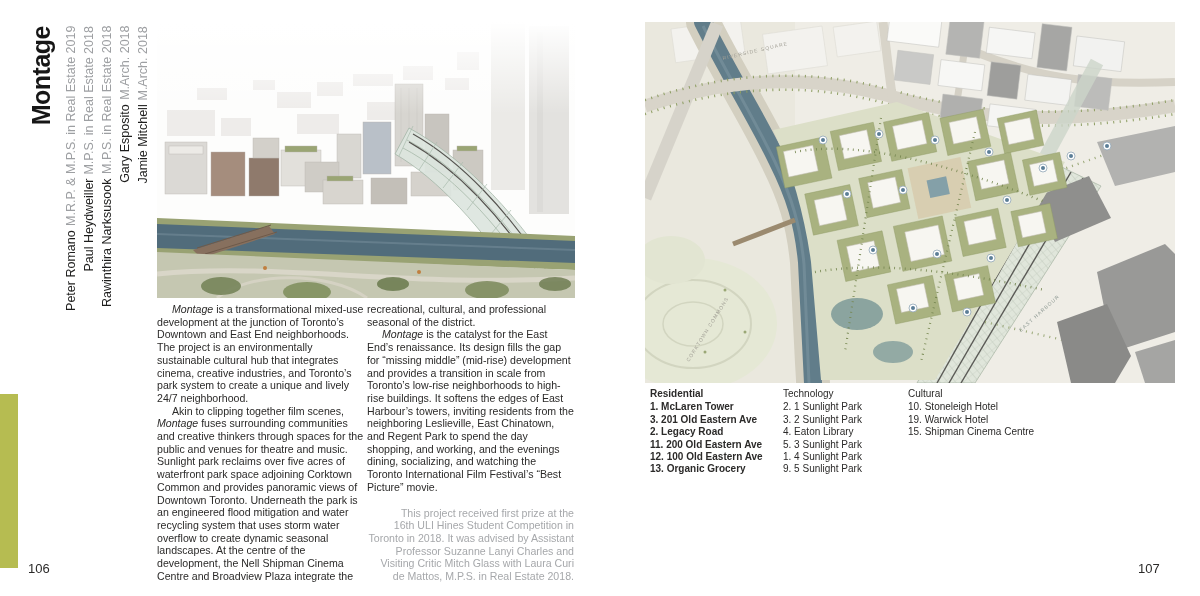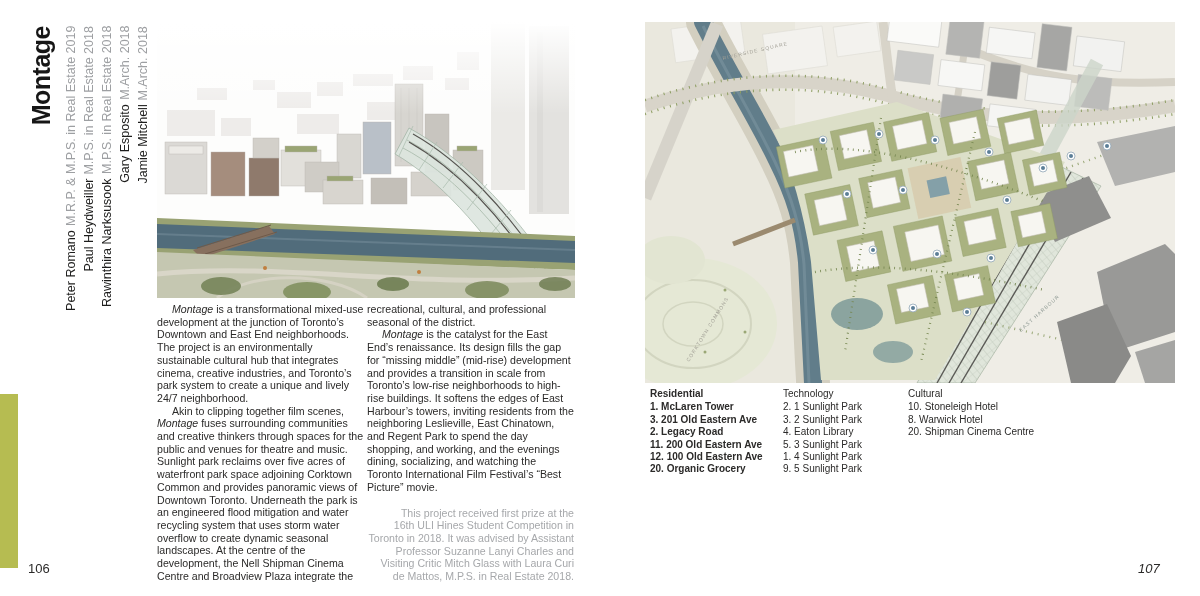--- a/index.html
+++ b/index.html
@@ -29,21 +29,21 @@
   
   .legend{position:absolute;top:388px;font-size:10px;line-height:12.4px;color:#2b2a29;}
   .legend .hd{margin-bottom:1px;}
   .lg-res{left:650px;font-weight:bold;}
   .lg-tech{left:783px;}
   .lg-cul{left:908px;}
   
   .accent-bar{position:absolute;left:0;top:394px;width:18px;height:174px;background:#b6bc51;}
   .pageno{position:absolute;font-size:13px;color:#2b2a29;}
   .pn-left{left:28px;top:561px;}
-  .pn-right{left:1138px;top:561px;font-style:italic;}
+  .pn-right{left:1138px;top:561px;}
 </style>
 </head>
 <body>
 
 <div class="spread">
 
   <div class="title-block">
     <div class="vert book-title">Montage</div>
     <div class="vert author-line"><span class="author-name">Peter Romano</span><span class="author-degree">M.R.P. &amp; M.P.S. in Real Estate 2019</span></div>
     <div class="vert author-line"><span class="author-name">Paul Heydweiller</span><span class="author-degree">M.P.S. in Real Estate 2018</span></div>
@@ -340,31 +340,31 @@
     </svg>
   </div>
 
   <div class="legend lg-res">
     <div class="hd">Residential</div>
     <div>1. McLaren Tower</div>
     <div>3. 201 Old Eastern Ave</div>
     <div>2. Legacy Road</div>
     <div>11. 200 Old Eastern Ave</div>
     <div>12. 100 Old Eastern Ave</div>
-    <div>20. Organic Grocery</div>
+    <div>13. Organic Grocery</div>
   </div>
   <div class="legend lg-tech">
     <div class="hd">Technology</div>
     <div>2. 1 Sunlight Park</div>
     <div>3. 2 Sunlight Park</div>
     <div>4. Eaton Library</div>
     <div>5. 3 Sunlight Park</div>
     <div>1. 4 Sunlight Park</div>
     <div>9. 5 Sunlight Park</div>
   </div>
   <div class="legend lg-cul">
     <div class="hd">Cultural</div>
     <div>10. Stoneleigh Hotel</div>
-    <div>8. Warwick Hotel</div>
-    <div>20. Shipman Cinema Centre</div>
+    <div>19. Warwick Hotel</div>
+    <div>15. Shipman Cinema Centre</div>
   </div>
 
 </div>
 
 </body></html>

